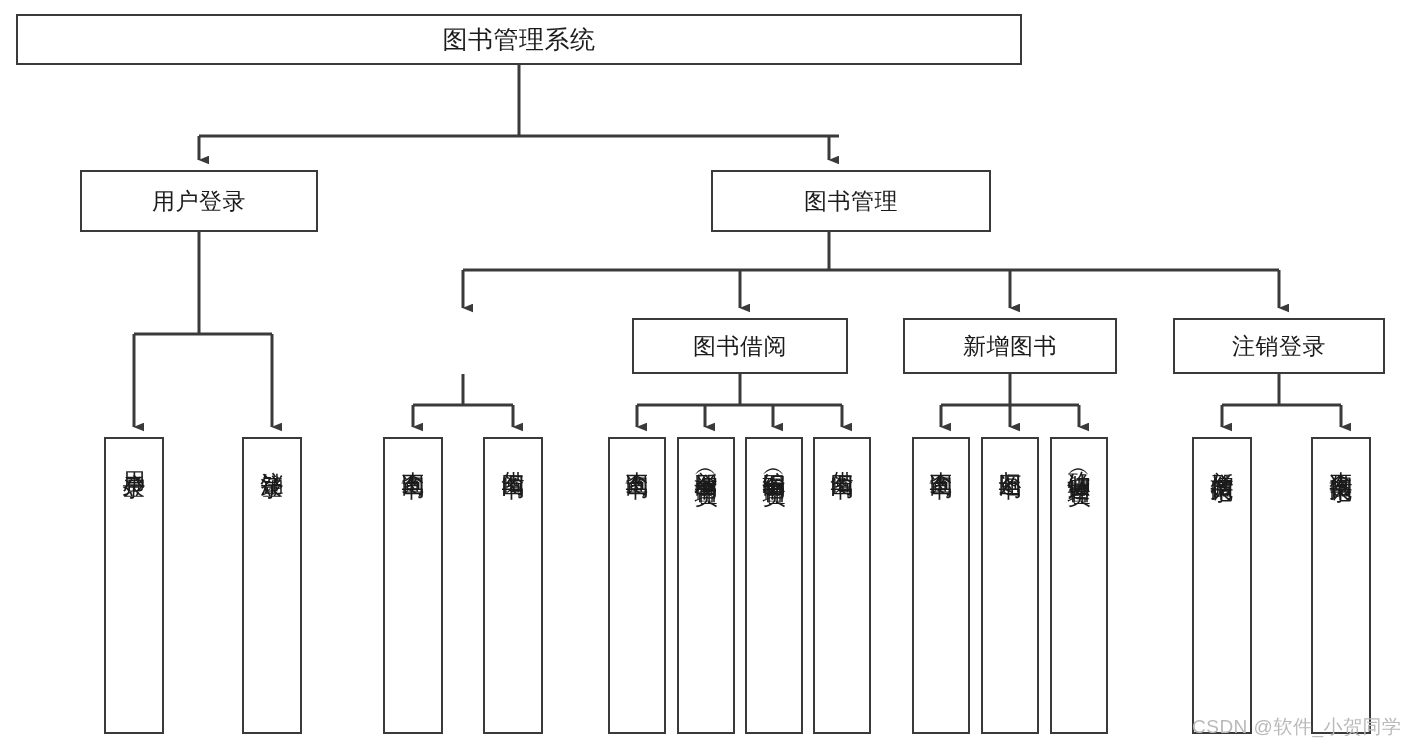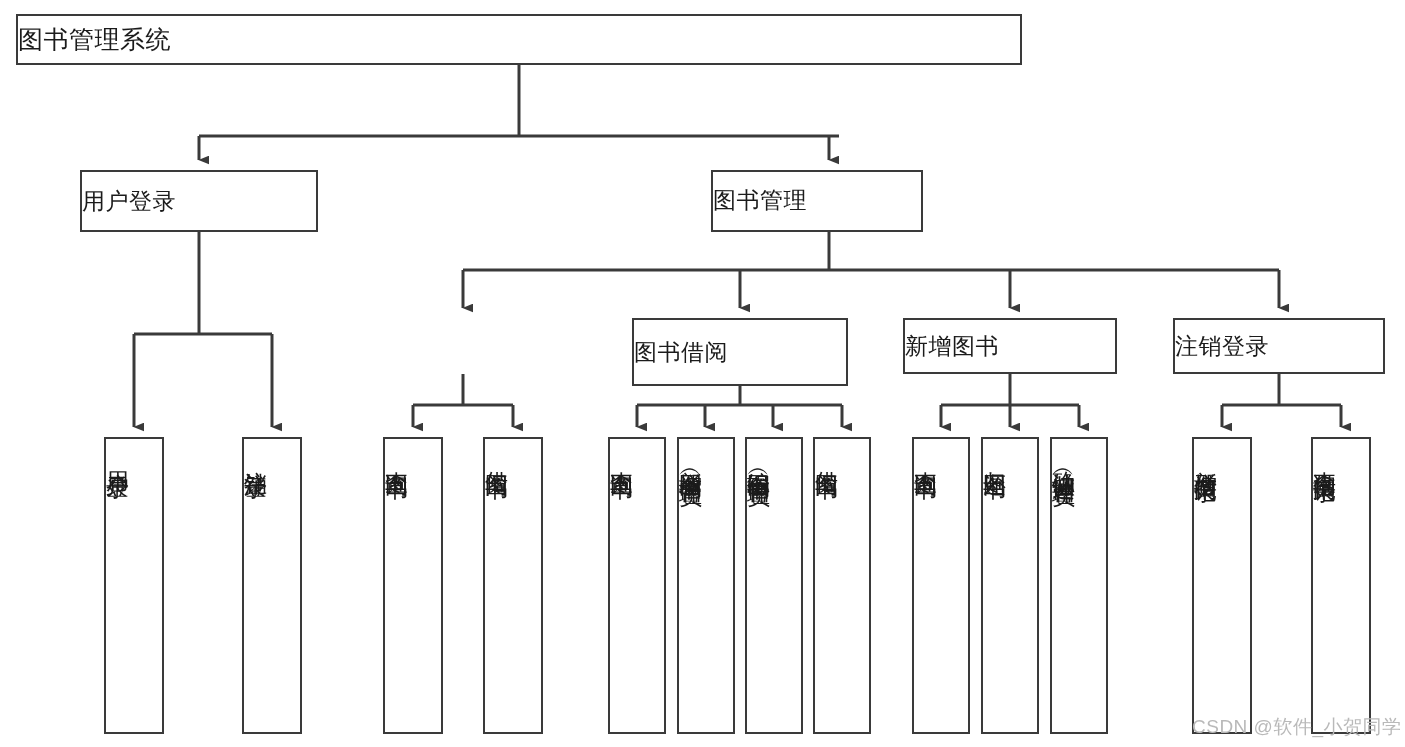--- a/index.html
+++ b/index.html
@@ -26,21 +26,21 @@
     height: 747px;
     pointer-events: none;
   }
   .node {
     position: absolute;
     box-sizing: border-box;
     background: #ffffff;
     border: 2px solid #3a3a3a;
     display: flex;
     align-items: center;
-    justify-content: flex-start;
+    justify-content: center;
     color: #1b1b1b;
     line-height: 1.08;
   }
   .node.horiz {
     font-size: 23px;
     letter-spacing: 0.5px;
   }
   .node.vert {
     font-size: 23px;
     padding: 14px 0 10px 0;
@@ -121,25 +121,25 @@
     </g>
   </svg>
 
   <div class="node horiz root" style="left:16px; top:14px; width:1006px; height:51px;">
     <span>图书管理系统</span>
   </div>
 
   <div class="node horiz" style="left:80px; top:170px; width:238px; height:62px;">
     <span>用户登录</span>
   </div>
-  <div class="node horiz" style="left:711px; top:170px; width:212px; height:62px;font-family:Liberation Serif, serif;">
+  <div class="node horiz" style="left:711px; top:170px; width:280px; height:62px;">
     <span>图书管理</span>
   </div>
 
-  <div class="node horiz" style="left:632px; top:318px; width:216px; height:68px;">
+  <div class="node horiz" style="left:632px; top:318px; width:216px; height:56px;">
     <span>图书借阅</span>
   </div>
   <div class="node horiz" style="left:903px; top:318px; width:214px; height:56px;">
     <span>新增图书</span>
   </div>
   <div class="node horiz" style="left:1173px; top:318px; width:212px; height:56px;">
     <span>注销登录</span>
   </div>
 
   <div class="node vert" style="left:104px; top:437px; width:60px; height:297px;">

